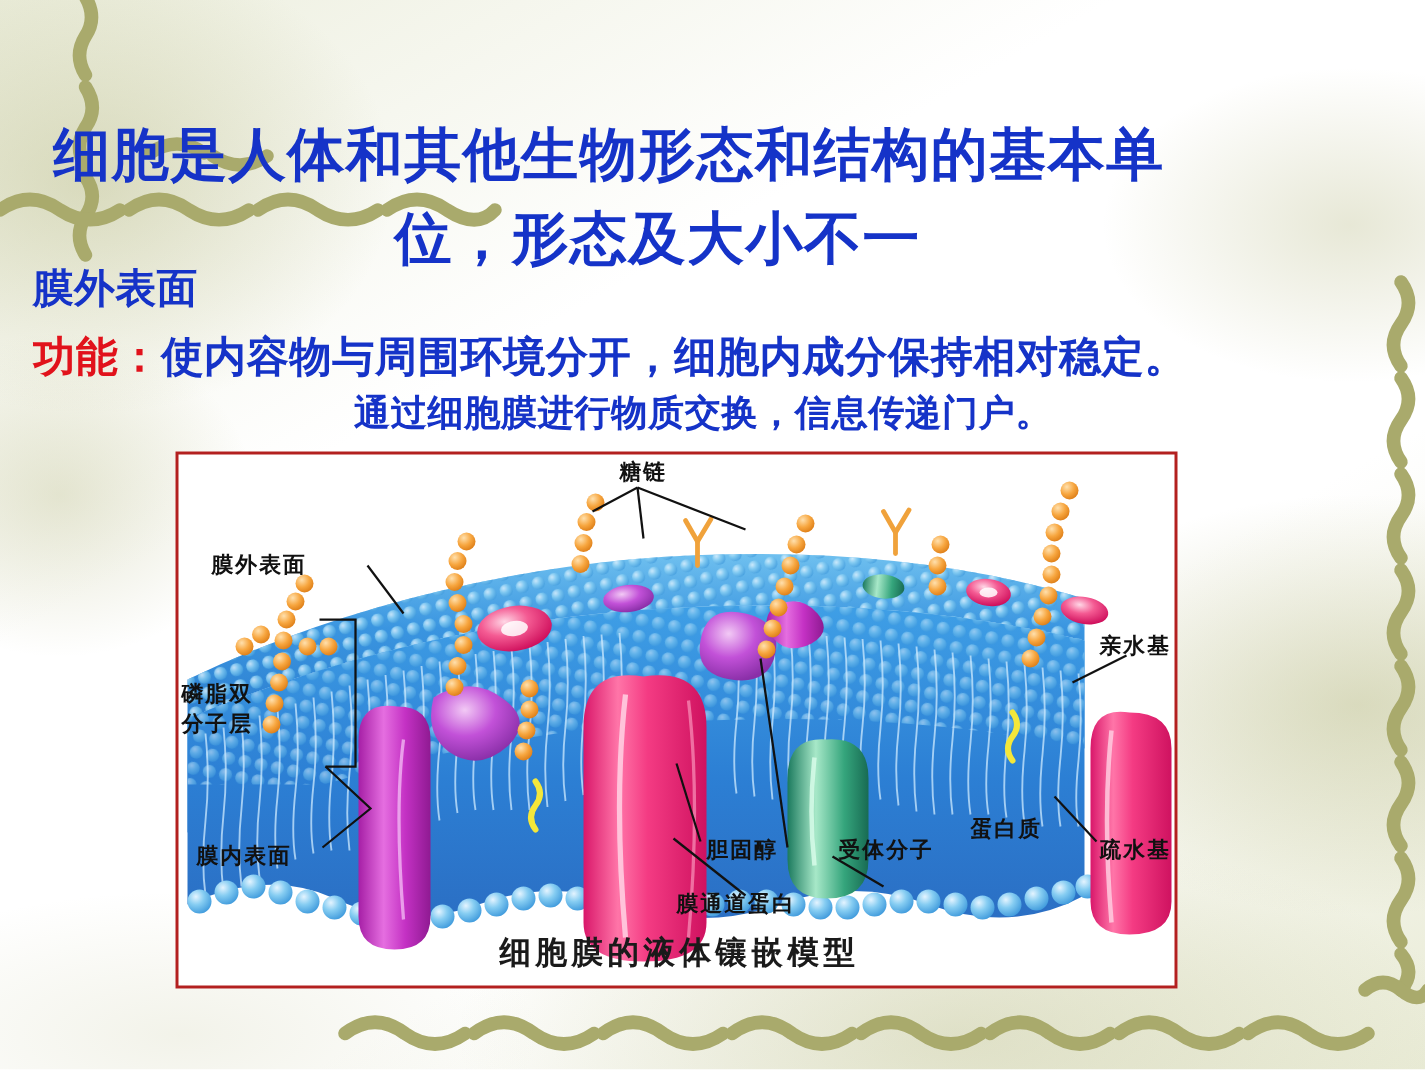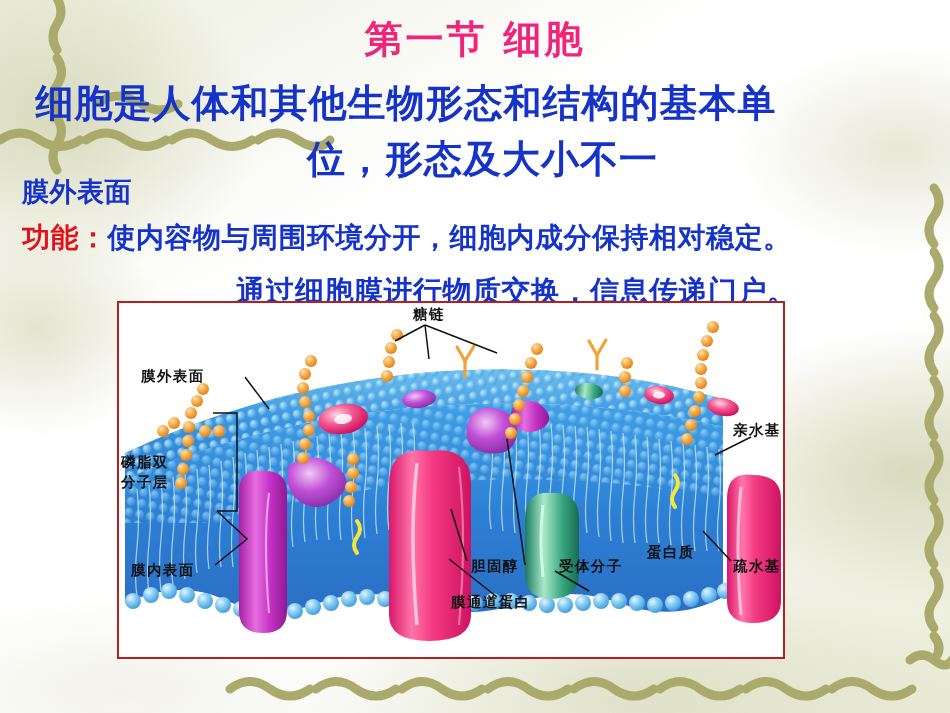--- a/index.html
+++ b/index.html
@@ -56,36 +56,35 @@
     font-size: 38px;
     color: #1533c8;
     letter-spacing: 1px;
   }
   #subtitle-l2 {
     top: 134px; left: 0; width: 877px;
     text-align: center;
     font-size: 38px;
     color: #1533c8;
     letter-spacing: 1px;
-    padding-left: 44px;
   }
   #heading-function {
     top: 174px; left: 22px;
     font-size: 27px;
     color: #1533c8;
   }
   #body-line1 {
     top: 219px; left: 22px;
     font-size: 28px;
     color: #1533c8;
   }
   #body-line1 .accent { color: #e1121b; margin-top: 24px; }
   #body-line2 {
-    top: 272px; left: 236px;
-    font-size: 29px;
+    top: 259px; left: 236px;
+    font-size: 24px;
     color: #1533c8;
   }
 
   
   #figure-frame {
     position: absolute;
     left: 117px;
     top: 301px;
     width: 668px;
     height: 358px;
@@ -164,21 +163,20 @@
         <path d="M174 22 q20 -15 40 0 q20 14 40 0"></path>
         <path d="M260 22 q20 -15 40 0 q20 14 40 0"></path>
         <path d="M346 22 q20 -15 40 0 q20 14 40 0"></path>
         <path d="M432 22 q20 -15 40 0 q20 14 40 0"></path>
         <path d="M518 22 q20 -15 40 0 q20 14 40 0"></path>
         <path d="M604 22 q20 -15 40 0 q20 14 40 0"></path>
       </g>
     </svg>
   </div>
 
-  <div class="tline" id="title-main">第一节  细胞</div>
 
   <div class="tline" id="subtitle-l1">细胞是人体和其他生物形态和结构的基本单</div>
 
   <div class="tline" id="subtitle-l2">位，形态及大小不一</div>
 
   <div class="tline" id="heading-function">膜外表面</div>
 
   <div class="tline" id="body-line1"><span class="accent">功能：</span><span>使内容物与周围环境分开，细胞内成分保持相对稳定。</span></div>
 
   <div class="tline" id="body-line2">通过细胞膜进行物质交换，信息传递门户。</div>
@@ -498,15 +496,16 @@
       <text class="fig-label" x="12" y="272">膜内表面</text>
       <text class="fig-label" x="294" y="16">糖链</text>
       <text class="fig-label" x="614" y="132">亲水基</text>
       <text class="fig-label" x="614" y="268">疏水基</text>
       <text class="fig-label" x="352" y="268">胆固醇</text>
       <text class="fig-label" x="440" y="268">受体分子</text>
       <text class="fig-label" x="528" y="254">蛋白质</text>
       <text class="fig-label" x="332" y="304">膜通道蛋白</text>
     </svg>
 
+    <div id="figure-caption">细胞膜的液体镶嵌模型</div>
   </div>
 
 </div>
 
 </body></html>

